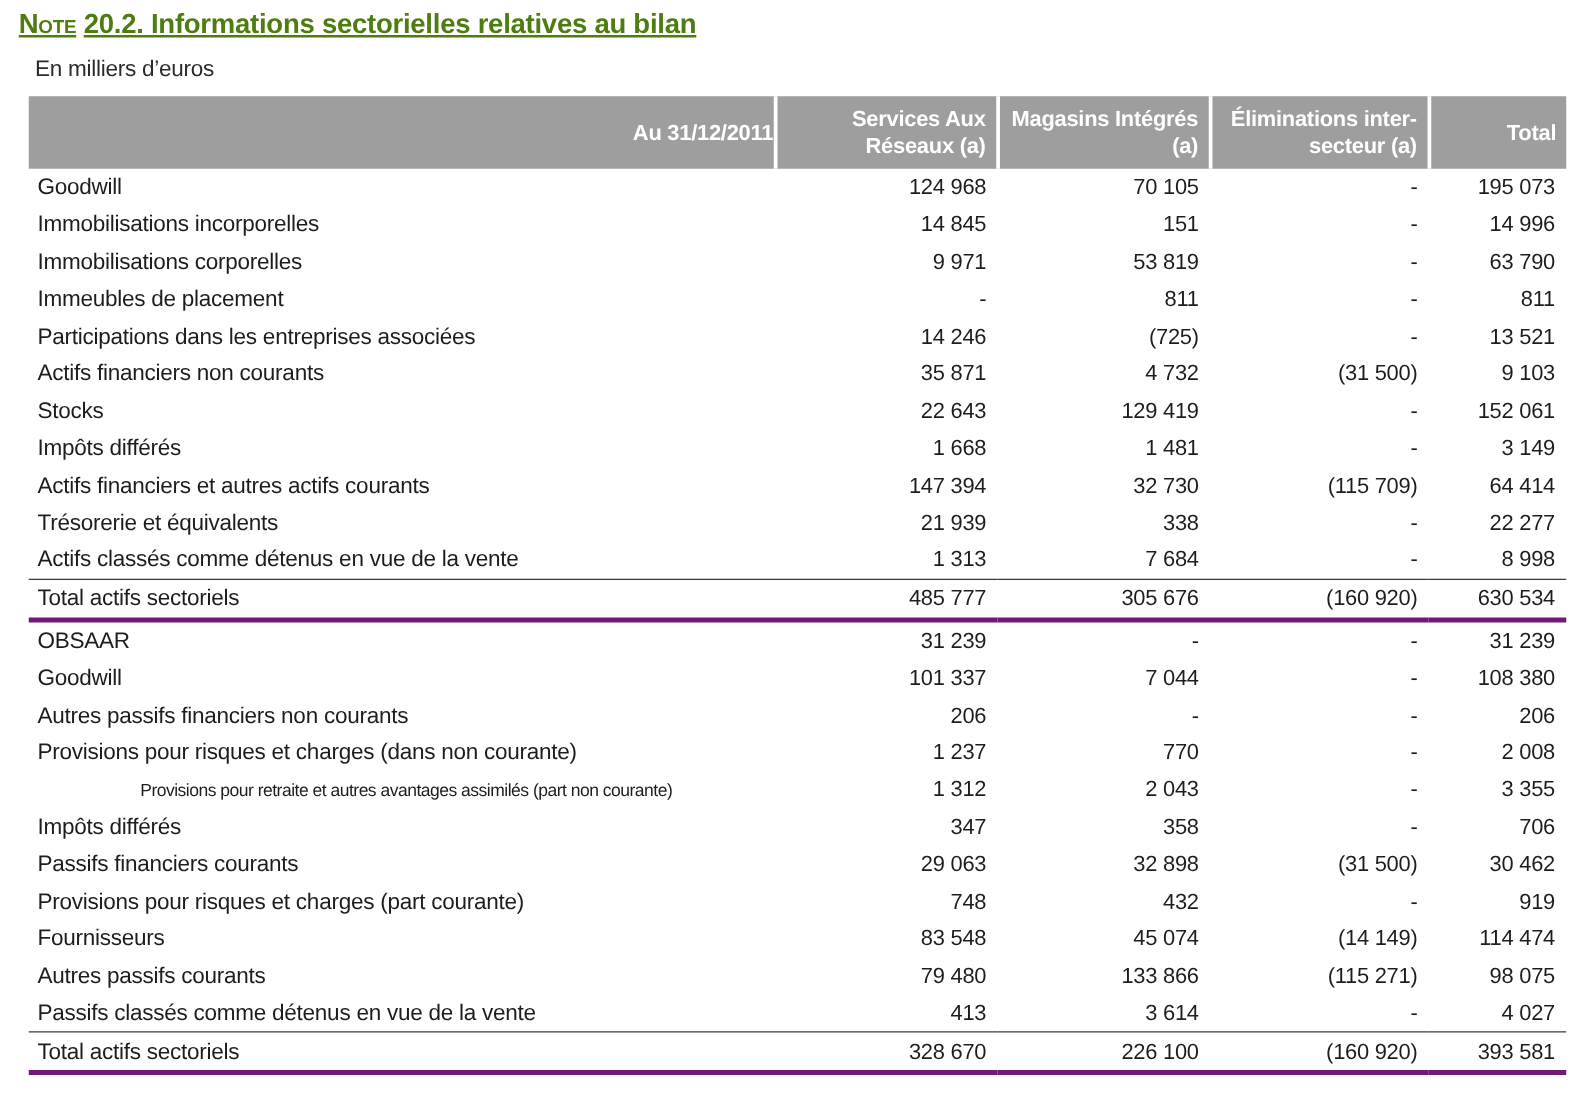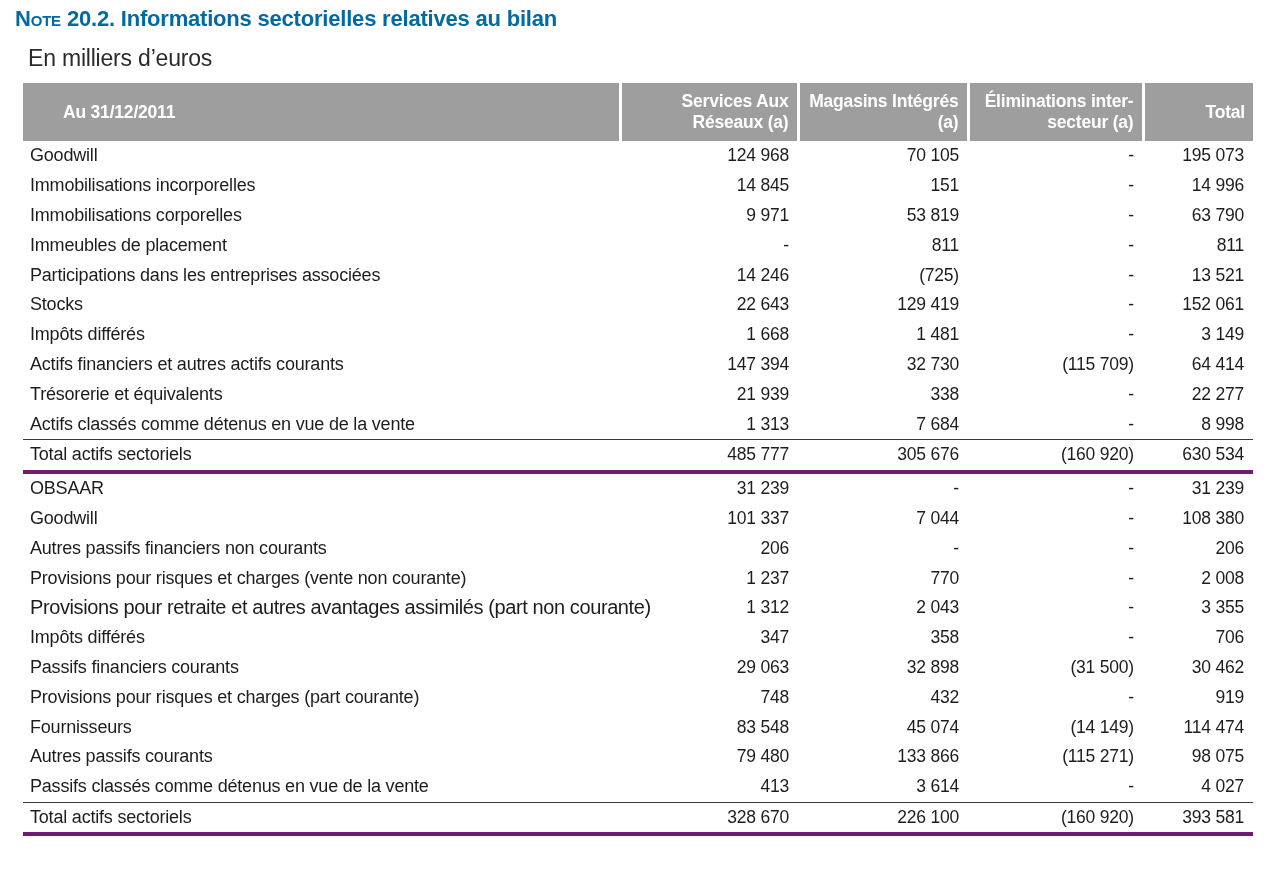--- a/index.html
+++ b/index.html
@@ -16,32 +16,33 @@
     width: 1271px;
     height: 886px;
     position: relative;
   }
   .doc-title {
     margin: 0;
     padding: 6px 0 0 15px;
     font-size: 22px;
     font-weight: bold;
     letter-spacing: -0.2px;
-    color: #0369a1;
+    color: #4d7c0f;
+    text-decoration: underline;
   }
   .doc-title .sc {
     font-variant: small-caps;
   }
   .doc-title .title-rest {
     margin-left: 6px;
   }
   .subtitle {
     margin: 0;
     padding: 13px 0 0 28px;
-    font-size: 23px;
+    font-size: 18px;
     font-weight: normal;
     letter-spacing: -0.2px;
     color: #2b2b2b;
   }
   table.balance-table {
     border-collapse: collapse;
     table-layout: fixed;
     width: 1230px;
     margin: 11px 0 0 23px;
   }
@@ -56,22 +57,21 @@
     color: #ffffff;
     font-weight: bold;
     font-size: 17.5px;
     height: 58px;
     vertical-align: middle;
     letter-spacing: -0.2px;
     line-height: 1.18;
     padding: 0;
   }
   thead th.first-col {
-    text-align: left;
-    padding-left: 40px;
+    text-align: right;
   }
   thead th.num-col {
     text-align: right;
     padding-right: 8px;
     padding-left: 8px;
     border-left: 3px solid #ffffff;
   }
   tbody td {
     height: 29.8px;
     padding: 0;
@@ -83,22 +83,23 @@
   tbody td.label-cell {
     text-align: left;
     padding-left: 7px;
   }
   tbody td.num-cell {
     text-align: right;
     padding-right: 9px;
     font-size: 17.5px;
   }
   tbody tr.condensed td.label-cell {
-    font-size: 20px;
+    font-size: 14px;
     letter-spacing: -0.4px;
+    text-align: center;
   }
   tbody tr.total-row td {
     border-top: 1px solid #3a3a3a;
     border-bottom: 4px solid #701a75;
   }
 </style>
 </head>
 <body>
 
 <div class="page">
@@ -156,20 +157,27 @@
           <td class="num-cell">811</td>
         </tr>
         <tr class="data-row">
           <td class="label-cell">Participations dans les entreprises associées</td>
           <td class="num-cell">14 246</td>
           <td class="num-cell">(725)</td>
           <td class="num-cell">-</td>
           <td class="num-cell">13 521</td>
         </tr>
         <tr class="data-row">
+          <td class="label-cell">Actifs financiers non courants</td>
+          <td class="num-cell">35 871</td>
+          <td class="num-cell">4 732</td>
+          <td class="num-cell">(31 500)</td>
+          <td class="num-cell">9 103</td>
+        </tr>
+        <tr class="data-row">
           <td class="label-cell">Stocks</td>
           <td class="num-cell">22 643</td>
           <td class="num-cell">129 419</td>
           <td class="num-cell">-</td>
           <td class="num-cell">152 061</td>
         </tr>
         <tr class="data-row">
           <td class="label-cell">Impôts différés</td>
           <td class="num-cell">1 668</td>
           <td class="num-cell">1 481</td>
@@ -219,21 +227,21 @@
           <td class="num-cell">108 380</td>
         </tr>
         <tr class="data-row">
           <td class="label-cell">Autres passifs financiers non courants</td>
           <td class="num-cell">206</td>
           <td class="num-cell">-</td>
           <td class="num-cell">-</td>
           <td class="num-cell">206</td>
         </tr>
         <tr class="data-row">
-          <td class="label-cell">Provisions pour risques et charges (vente non courante)</td>
+          <td class="label-cell">Provisions pour risques et charges (dans non courante)</td>
           <td class="num-cell">1 237</td>
           <td class="num-cell">770</td>
           <td class="num-cell">-</td>
           <td class="num-cell">2 008</td>
         </tr>
         <tr class="data-row condensed">
           <td class="label-cell">Provisions pour retraite et autres avantages assimilés (part non courante)</td>
           <td class="num-cell">1 312</td>
           <td class="num-cell">2 043</td>
           <td class="num-cell">-</td>

